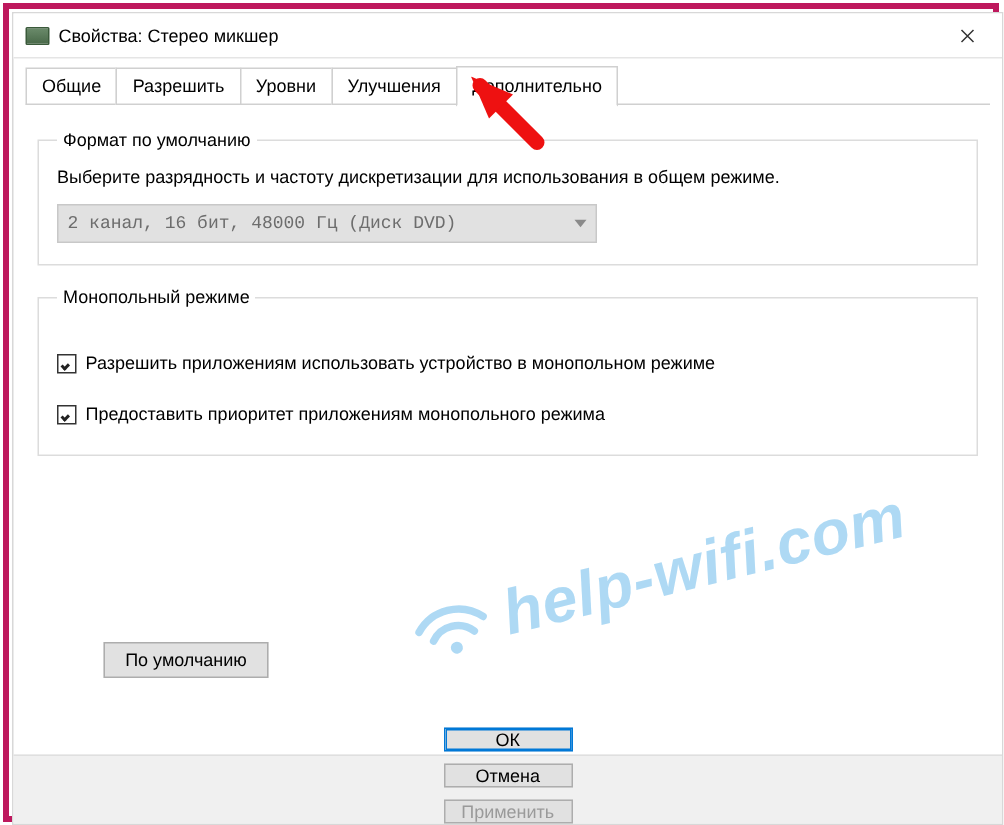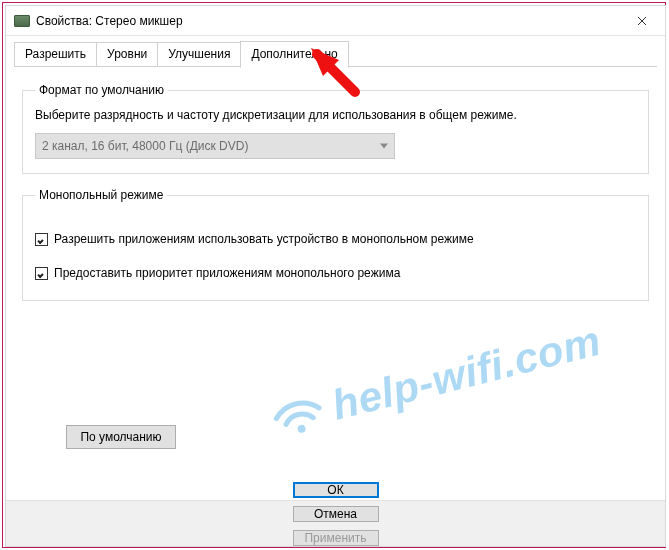--- a/index.html
+++ b/index.html
@@ -7,21 +7,21 @@
   body {
     font-family: "Segoe UI", Tahoma, sans-serif;
     font-size: 12px;
     background: #fff;
     width: 669px;
     height: 550px;
     position: relative;
     overflow: hidden;
   }
   .outer {
-    border: 1px solid #be185d;
+    border: 4px solid #be185d;
     width: 664px;
     height: 546px;
     margin: 2px;
     background: #fff;
     position: relative;
   }
   .window {
     width: 661px;
     height: 542px;
     margin: 2px;
@@ -113,20 +113,21 @@
     display: flex;
     align-items: center;
     width: 360px;
     height: 24px;
     border: 1px solid #c8c8c8;
     background: #e1e1e1;
     color: #6d6d6d;
     padding: 12px 6px;
     position: relative;
     cursor: default;
+    font-family: Liberation Mono, monospace;
   }
   .combo .arrow {
     position: absolute; right: 6px; top: 50%; transform: translateY(-50%);
     width: 0; height: 0;
     border-left: 4px solid transparent;
     border-right: 4px solid transparent;
     border-top: 5px solid #8a8a8a;
   }
 
   .checkline { display: flex; align-items: center; margin: 20px 0 6px 0; }
@@ -225,20 +226,21 @@
       <span>
         <svg width="10" height="10" viewBox="0 0 10 10">
               <path d="M1 1 L9 9 M9 1 L1 9" stroke="currentColor" stroke-width="1"></path>
             </svg>
       </span>
     </div>
   </div>
 
   <div class="tabs">
     <div class="tabstrip-underline"></div>
+    <div class="tab inactive"><span>Общие</span></div>
     <div class="tab inactive"><span>Разрешить</span></div>
     <div class="tab inactive"><span>Уровни</span></div>
     <div class="tab inactive"><span>Улучшения</span></div>
     <div class="tab active"><span>Дополнительно</span></div>
   </div>
 
   <svg class="pointer" width="60" height="60" viewBox="0 0 60 60">
     <defs>
       <filter id="none"></filter>
     </defs>

